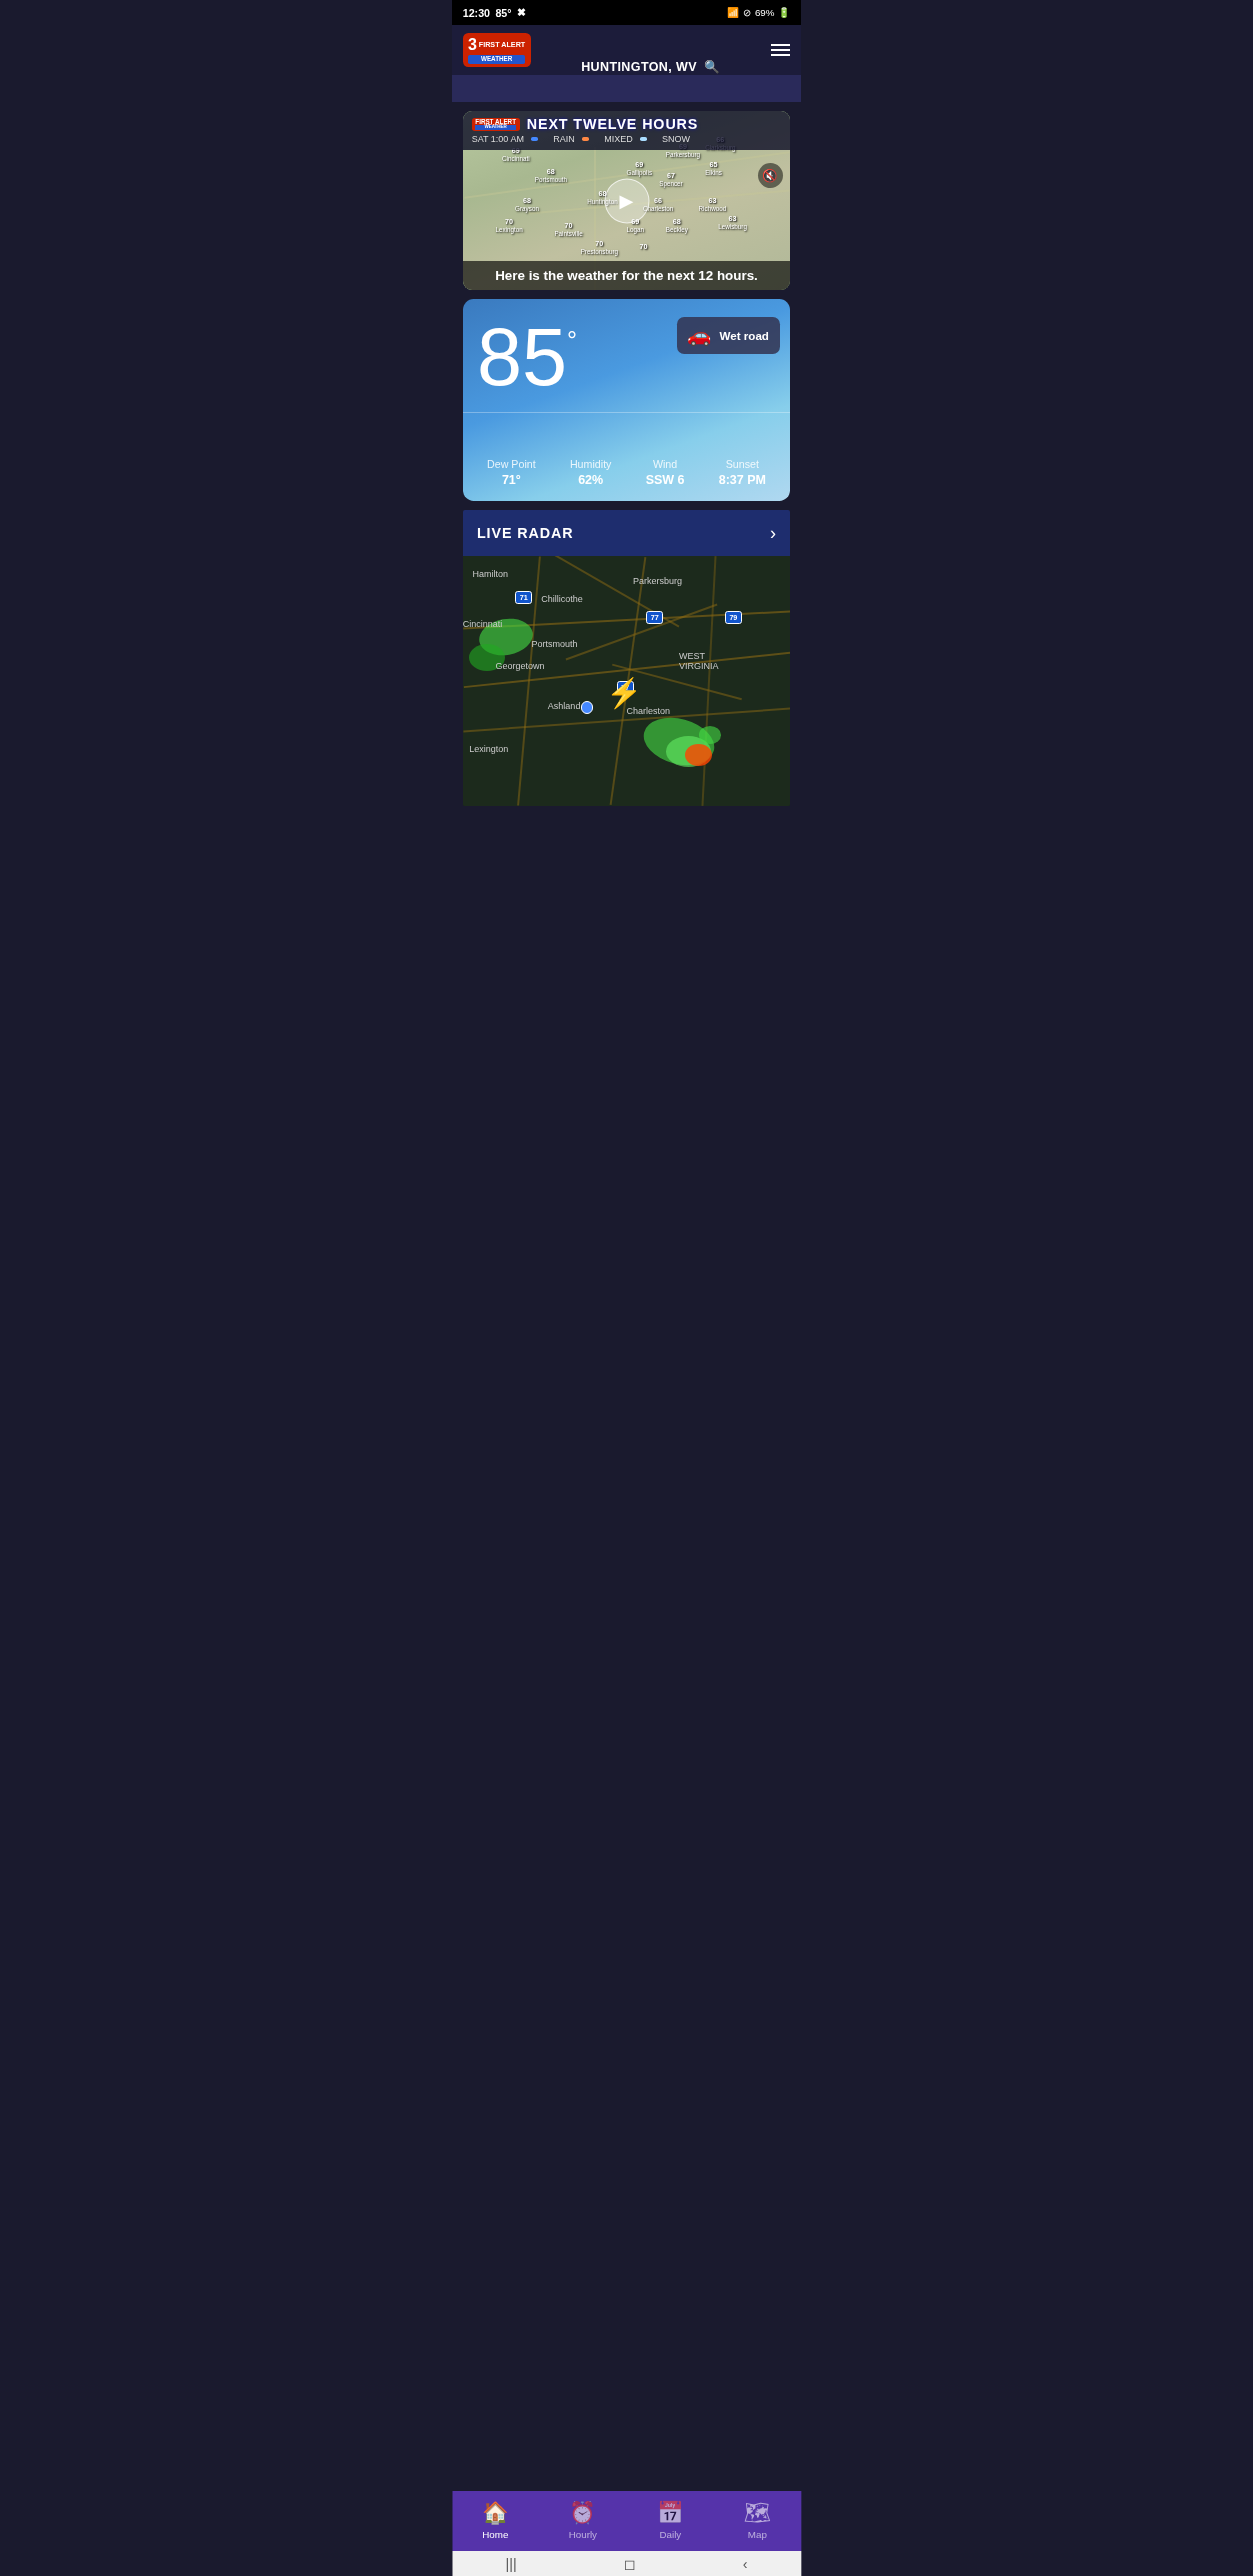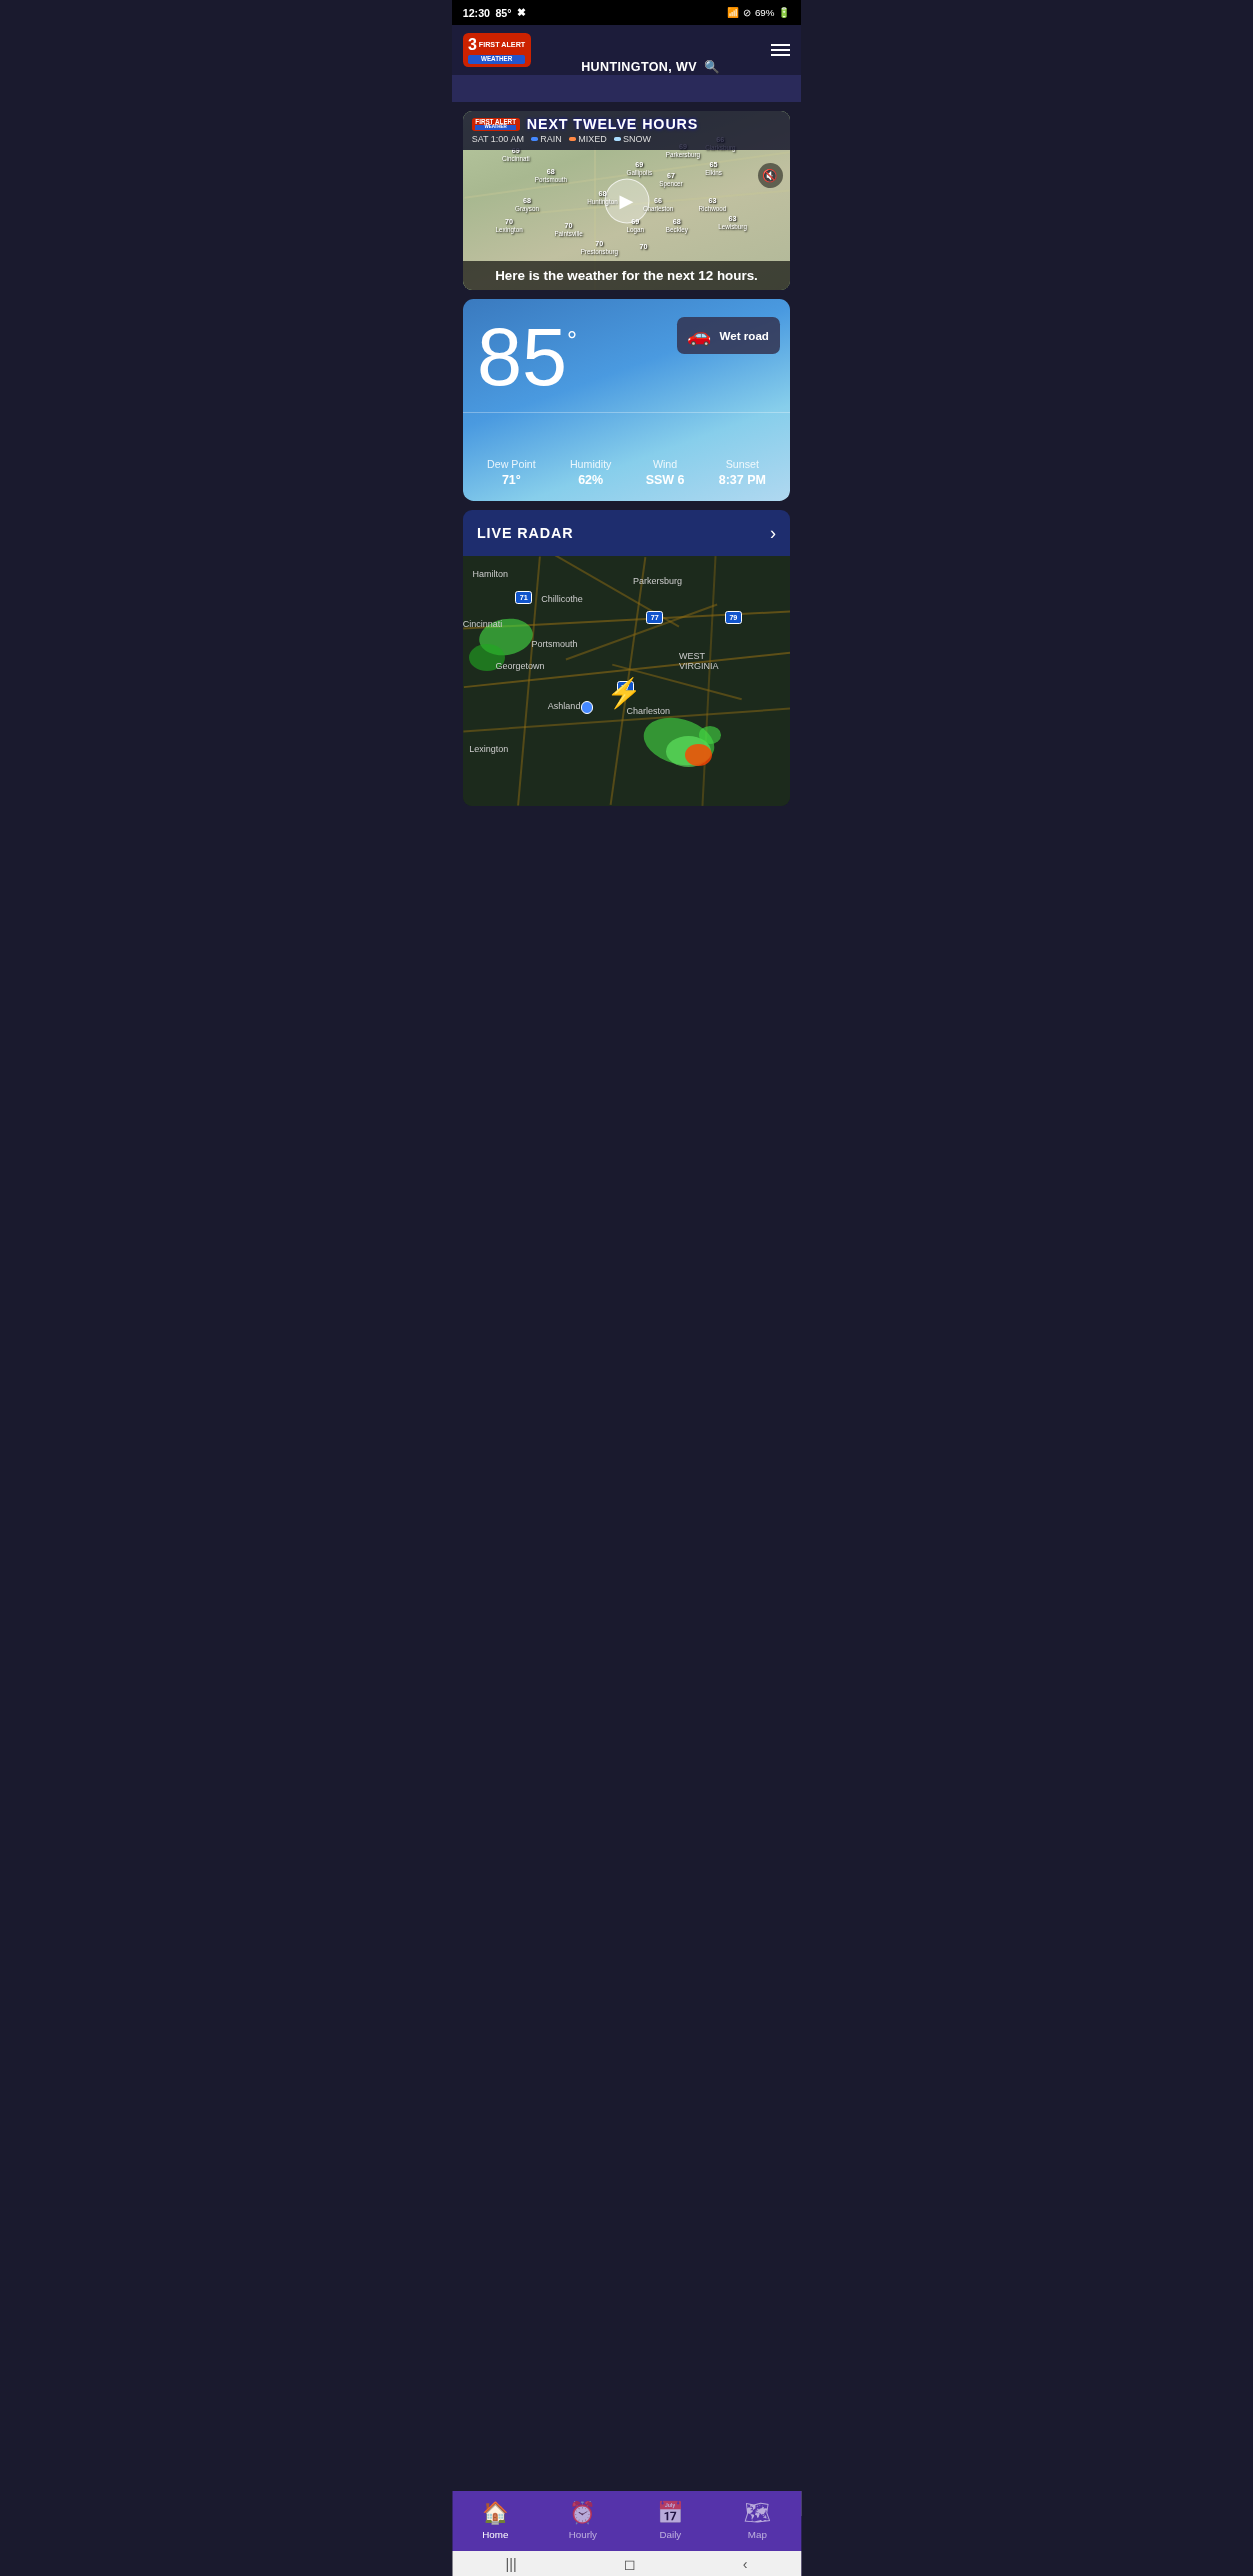--- a/index.html
+++ b/index.html
@@ -132,21 +132,21 @@
     .video-subtitle {
       font-size: 9px;
       color: #ddd;
       display: flex;
       align-items: center;
       gap: 7.2px;
       margin-top: 1.8px;
     }
     .legend-dot {
       display: inline-flex;
-      gap: 2px;
+      gap: 15px;
       align-items: center;
     }
     .dot {
       width: 7.2px; height: 3.6px;
       border-radius: 1.8px;
       display: inline-block;
     }
     .dot-rain { background: #4488ff; }
     .dot-mixed { background: #ff8844; }
     .dot-snow { background: #aaddff; }
@@ -280,21 +280,21 @@
     }
     .stat-value {
       font-size: 12.5px;
       font-weight: bold;
       color: white;
     }
 
     
     .radar-section {
       margin: 9px 10.7px;
-      border-radius: 9px;
+      border-radius: 2px;
       overflow: hidden;
     }
     .radar-header {
       background: #1e2d6e;
       display: flex;
       justify-content: space-between;
       align-items: center;
       padding: 12.5px 14.3px;
     }
     .radar-title {

